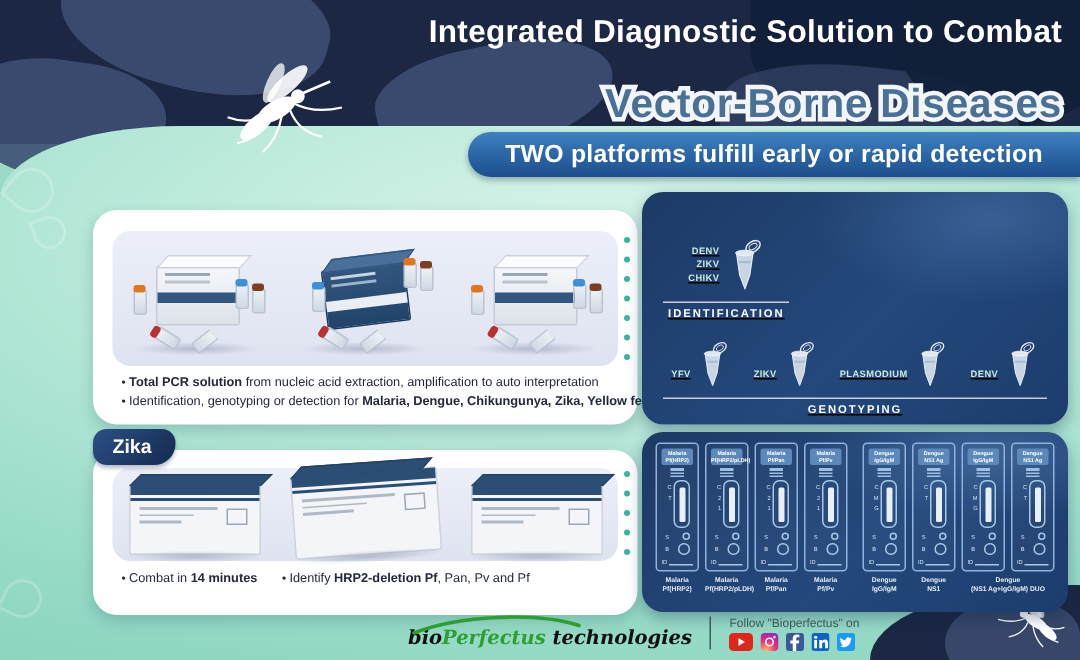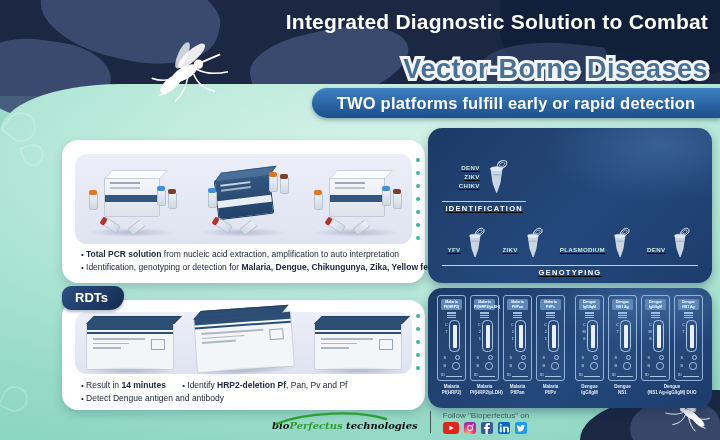--- a/index.html
+++ b/index.html
@@ -144,21 +144,21 @@
      gap:1px;font-size:3.8px;color:#cfe0f2;}
   .cas-id i{flex:1;border-bottom:.6px solid #a9c7e6;height:3px;}
   .cas-labels{display:flex;gap:4px;margin-top:3px;}
   .cas-lab{width:29px;font-size:4.5px;font-weight:bold;color:#e4edf7;text-align:center;
      white-space:pre-line;line-height:1.35;}
   .cas-lab.duo{width:62px;}
 
   
   .footer{position:absolute;left:272px;top:406px;height:32px;display:flex;align-items:center;gap:12px;z-index:5;}
   .logo{position:relative;font-family:"DejaVu Serif",serif;font-style:italic;font-weight:bold;
-     font-size:10px;color:#101010;padding-top:7px;white-space:nowrap;}
+     font-size:13px;color:#101010;padding-top:7px;white-space:nowrap;}
   .logo .grn{color:#2f9e31;}
   .logo svg{position:absolute;top:-2px;left:0;}
   .fdiv{width:1px;height:22px;background:#3d5a58;}
   .follow{display:flex;flex-direction:column;gap:2px;}
   .follow-text{font-size:8px;color:#3c5755;}
   .sicons{display:flex;gap:5px;align-items:center;}
 </style>
 </head>
 <body>
 
@@ -323,21 +323,21 @@
             <svg class="tube">
                 <use href="#sym-tube"></use>
               </svg>
           </div>
         </div>
         <div class="pcap">GENOTYPING</div>
       </div>
     </div>
   </div>
 
-  <div class="tag" style="left:62px;top:286px;">RDTs</div>
+  <div class="tag" style="left:62px;top:286px;">Zika</div>
 
   <div class="card card-rdt">
     <div class="products rdt">
       <div class="rbox">
         <div class="rshadow"></div>
           <div class="rb-band"></div>
           <div class="rb-line"></div>
         <div class="rb-lines">
             <i></i>
             <i style="width:70%"></i>
@@ -370,24 +370,23 @@
     </div>
     <div class="dotstrip" style="top:14px;">
       <s></s>
         <s></s>
         <s></s>
         <s></s>
         <s></s>
     </div>
     <div class="bullets">
       <div>
-        <span class="bullet inline"><span>Result in </span><b>14 minutes</b><span></span></span>
+        <span class="bullet inline"><span>Combat in </span><b>14 minutes</b><span></span></span>
         <span class="bullet inline"><span>Identify </span><b>HRP2-deletion Pf</b><span>, Pan, Pv and Pf</span></span>
       </div>
-      <div class="bullet"><span>Detect Dengue antigen and antibody</span><b></b><span></span></div>
     </div>
   </div>
 
   <div class="panel panel-rdt">
     <div class="panel-rdt-inner">
 
       <div class="cas-group">
         <div class="cas-row">
           <div class="cassette">
             <div class="cas-label">Malaria

